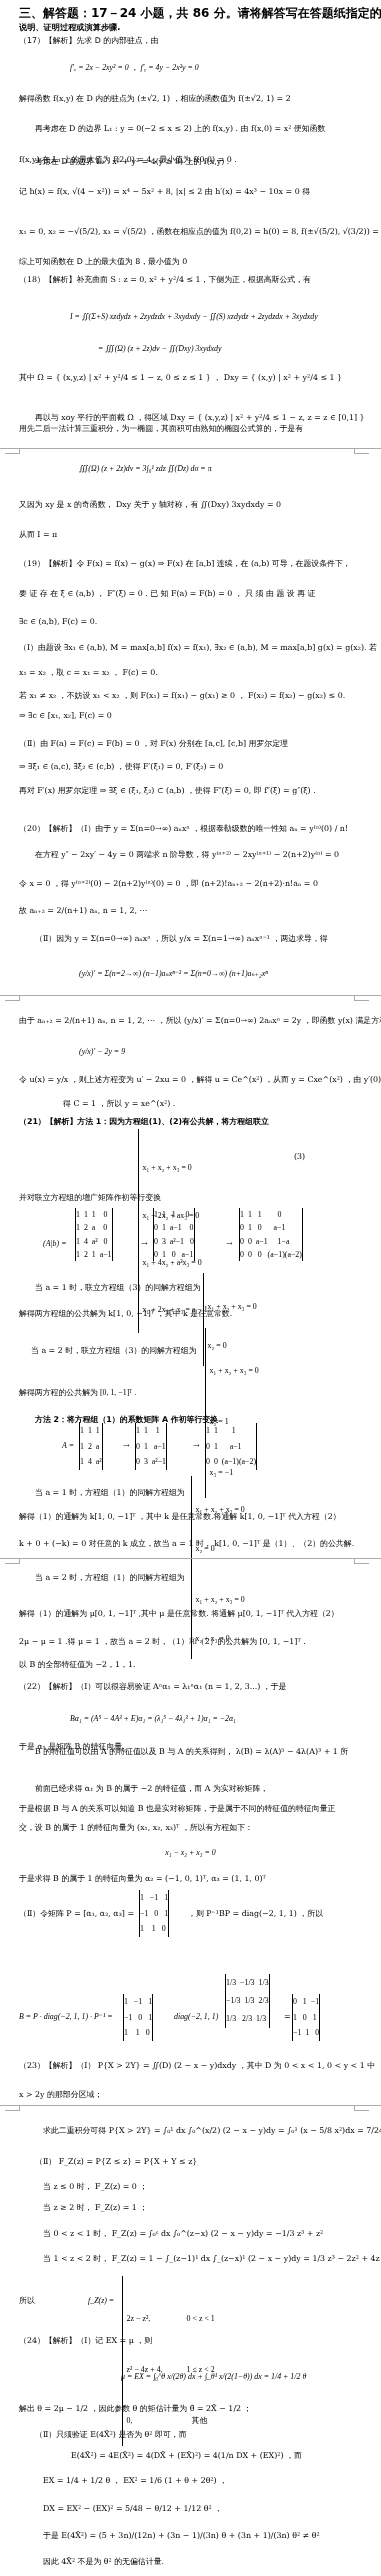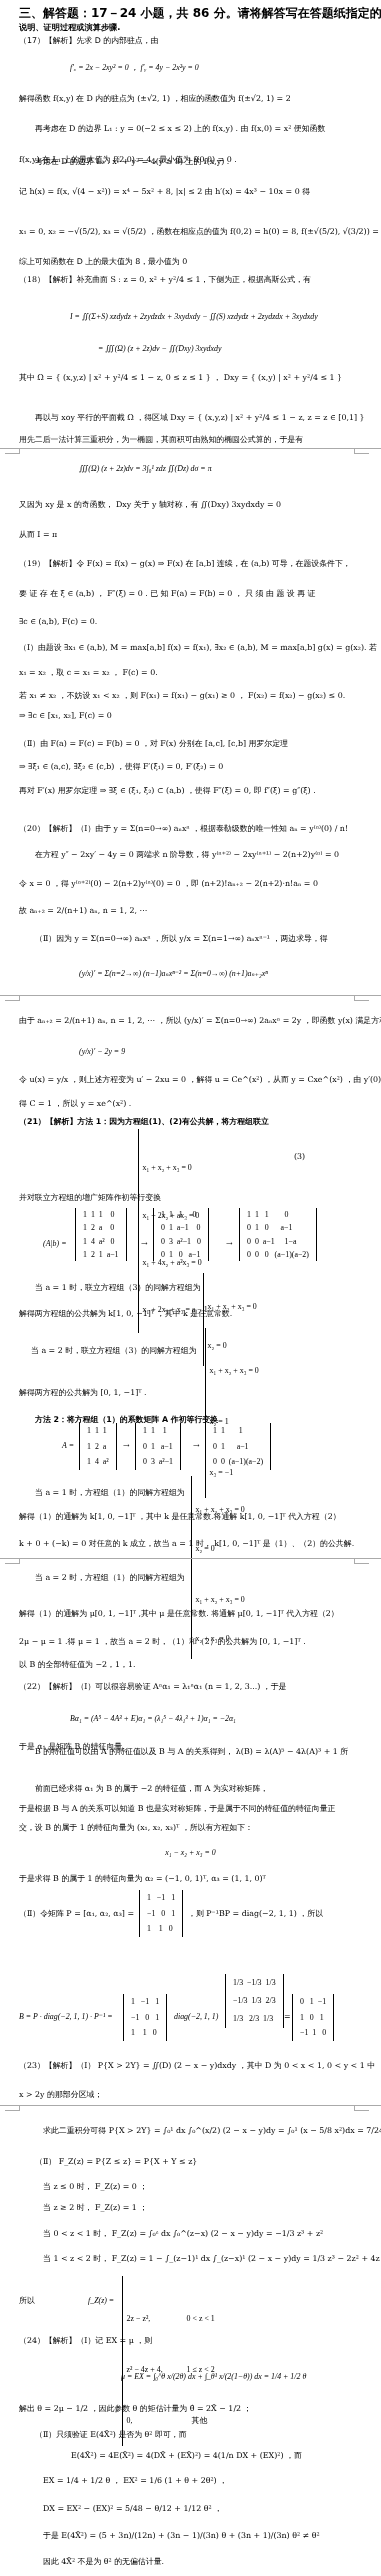--- a/index.html
+++ b/index.html
@@ -10,21 +10,21 @@
   .ind2{left:43px;}
   .ctr{left:0;width:381px;text-align:center;}
   .math{font-family:"Liberation Serif","DejaVu Serif",serif;font-style:italic;}
   .b{font-weight:bold;font-family:"DejaVu Sans","Liberation Sans",sans-serif;}
   .cjk{font-family:"DejaVu Sans","Liberation Sans",sans-serif;}
   .pb{position:absolute;left:0;width:381px;height:0;border-top:0.6px solid #aaa;}
   .pb:before,.pb:after{content:"";position:absolute;top:0;width:14.5px;height:3.6px;border-bottom:0.6px solid #aaa;}
   .pb:before{left:4.8px;border-right:0.6px solid #aaa;}
   .pb:after{right:12px;border-left:0.6px solid #aaa;}
   .mat{position:absolute;white-space:pre;font-family:"Liberation Serif",serif;font-size:7.9px;line-height:13.3px;}
-  .brk{border-left:0.6px solid #000;border-right:0.6px solid #000;padding:0 7px;}
+  .brk{border-left:0.6px solid #000;border-right:0.6px solid #000;padding:0 0;}
 </style>
 </head>
 <body>
 
 <div class="ln b" style="top:8.5px;font-size:12px;">三、解答题：17－24 小题，共 86 分。请将解答写在答题纸指定的位置上。解答应写出文字</div>
 <div class="ln b" style="top:23px;font-size:8.2px;">说明、证明过程或演算步骤.</div>
 
 <div class="ln cjk" style="top:36px;">（17）【解析】先求 D 的内部驻点，由</div>
 <div class="ln math" style="top:63px;left:70px;">f′ₓ = 2x − 2xy² = 0 ， f′ᵧ = 4y − 2x²y = 0</div>
 <div class="ln" style="top:94px;">解得函数 f(x,y) 在 D 内的驻点为 (±√2, 1) ，相应的函数值为 f(±√2, 1) = 2</div>
@@ -33,21 +33,21 @@
 <div class="ln ind" style="top:157px;">考虑在 D 的边界 L₂ : x² + y² = 4(y ≥ 8) 上的 f(x,y) .</div>
 <div class="ln" style="top:187px;">记      h(x) = f(x, √(4 − x²)) = x⁴ − 5x² + 8, |x| ≤ 2      由      h′(x) = 4x³ − 10x = 0      得</div>
 <div class="ln" style="top:227px;">x₁ = 0, x₂ = −√(5/2), x₃ = √(5/2) ，函数在相应点的值为 f(0,2) = h(0) = 8, f(±√(5/2), √(3/2)) = 7/4</div>
 <div class="ln cjk" style="top:257px;">综上可知函数在 D 上的最大值为 8，最小值为 0</div>
 
 <div class="ln" style="top:275px;">（18）【解析】补充曲面 S : z = 0, x² + y²/4 ≤ 1，下侧为正，根据高斯公式，有</div>
 <div class="ln math" style="top:312px;left:70px;">I = ∬(Σ+S) xzdydz + 2zydzdx + 3xydxdy − ∬(S) xzdydz + 2zydzdx + 3xydxdy</div>
 <div class="ln math" style="top:344px;left:70px;margin-left:28px;">= ∭(Ω) (z + 2z)dv − ∬(Dxy) 3xydxdy</div>
 <div class="ln" style="top:373px;">其中   Ω = { (x,y,z) | x² + y²/4 ≤ 1 − z, 0 ≤ z ≤ 1 } ，   Dxy = { (x,y) | x² + y²/4 ≤ 1 }</div>
 <div class="ln ind" style="top:413px;">再以与 xoy 平行的平面截 Ω ，得区域 Dxy = { (x,y,z) | x² + y²/4 ≤ 1 − z, z = z ∈ [0,1] }</div>
-<div class="ln cjk" style="top:435px;">用先二后一法计算三重积分，为一椭圆，其面积可由熟知的椭圆公式算的，于是有</div>
+<div class="ln cjk" style="top:424px;">用先二后一法计算三重积分，为一椭圆，其面积可由熟知的椭圆公式算的，于是有</div>
 <div class="pb" style="top:448px;"></div>
 <div class="ln math" style="top:464px;left:79px;">∭(Ω) (z + 2z)dv = 3∫₀¹ zdz ∬(Dz) dσ = π</div>
 <div class="ln" style="top:500px;">又因为 xy 是 x 的奇函数， Dxy 关于 y 轴对称，有 ∬(Dxy) 3xydxdy = 0</div>
 <div class="ln" style="top:530px;">从而 I = π</div>
 
 <div class="ln" style="top:559px;">（19）【解析】令 F(x) = f(x) − g(x) ⇒ F(x) 在 [a,b] 连续，在 (a,b) 可导，在题设条件下，</div>
 <div class="ln" style="top:589px;">要 证 存 在  ξ ∈ (a,b)  ，  F″(ξ) = 0 . 已 知  F(a) = F(b) = 0  ，  只 须 由 题 设 再 证</div>
 <div class="ln" style="top:617px;">∃c ∈ (a,b), F(c) = 0.</div>
 <div class="ln" style="top:643px;">（Ⅰ）由题设 ∃x₁ ∈ (a,b), M = max[a,b] f(x) = f(x₁), ∃x₂ ∈ (a,b), M = max[a,b] g(x) = g(x₂). 若</div>
 <div class="ln" style="top:661px;transform:translateY(7.2px);">x₁ = x₂ ，取 c = x₁ = x₂ ， F(c) = 0.</div>
@@ -60,21 +60,21 @@
 <div class="ln" style="top:824px;">（20）【解析】（Ⅰ）由于 y = Σ(n=0→∞) aₙxⁿ ，根据泰勒级数的唯一性知 aₙ = y⁽ⁿ⁾(0) / n!</div>
 <div class="ln ind" style="top:850px;">在方程 y″ − 2xy′ − 4y = 0 两端求 n 阶导数，得 y⁽ⁿ⁺²⁾ − 2xy⁽ⁿ⁺¹⁾ − 2(n+2)y⁽ⁿ⁾ = 0</div>
 <div class="ln" style="top:879px;">令 x = 0 ，得 y⁽ⁿ⁺²⁾(0) − 2(n+2)y⁽ⁿ⁾(0) = 0 ，即 (n+2)!aₙ₊₂ − 2(n+2)·n!aₙ = 0</div>
 <div class="ln" style="top:906px;">故  aₙ₊₂ = 2/(n+1) aₙ, n = 1, 2, ⋯</div>
 <div class="ln ind" style="top:934px;">（Ⅱ）因为 y = Σ(n=0→∞) aₙxⁿ ，所以 y/x = Σ(n=1→∞) aₙxⁿ⁻¹ ，两边求导，得</div>
 <div class="ln math" style="top:969px;left:79px;">(y/x)′ = Σ(n=2→∞) (n−1)aₙxⁿ⁻² = Σ(n=0→∞) (n+1)aₙ₊₂xⁿ</div>
 <div class="pb" style="top:995px;"></div>
 <div class="ln" style="top:1016px;">由于 aₙ₊₂ = 2/(n+1) aₙ, n = 1, 2, ⋯ ，所以 (y/x)′ = Σ(n=0→∞) 2aₙxⁿ = 2y ，即函数 y(x) 满足方程</div>
 <div class="ln math" style="top:1047px;left:79px;">(y/x)′ − 2y = 9</div>
 <div class="ln" style="top:1075px;">令 u(x) = y/x ，则上述方程变为 u′ − 2xu = 0 ，解得 u = Ce^(x²) ，从而 y = Cxe^(x²) ，由 y′(0) = 1</div>
-<div class="ln" style="top:1099px;">得 C = 1 ，所以 y = xe^(x²) .</div>
+<div class="ln" style="top:1099px;margin-left:44px;">得 C = 1 ，所以 y = xe^(x²) .</div>
 
 <div class="ln b" style="top:1117px;">（21）【解析】方法 1：因为方程组(1)、(2)有公共解，将方程组联立</div>
 <div class="mat" style="top:1129px;left:138px;border-left:0.6px solid #000;padding-left:3.6px;line-height:15.7px;">
   <div>x₁ + x₂ + x₃ = 0</div>
   <div>x₁ + 2x₂ + ax₃ = 0</div>
   <div>x₁ + 4x₂ + a²x₃ = 0</div>
   <div>x₁ + 2x₂ + x₃ = a − 1</div>
 </div>
 <div class="ln" style="top:1152px;left:294px;">(3)</div>
 <div class="ln cjk" style="top:1193px;">并对联立方程组的增广矩阵作初等行变换</div>
@@ -98,21 +98,21 @@
   <div>x₁ + x₂ + x₃ = 0</div>
   <div>x₂ = 0</div>
 </div>
 <div class="ln" style="top:1309px;">解得两方程组的公共解为 k[1, 0, −1]ᵀ ，其中 k 是任意常数.</div>
 <div class="ln" style="top:1346px;left:31px;">当 a = 2 时，联立方程组（3）的同解方程组为</div>
 <div class="mat" style="top:1328px;left:205px;border-left:0.6px solid #000;padding-left:3.6px;line-height:17px;">
   <div>x₁ + x₂ + x₃ = 0</div>
   <div>x₂ = 1</div>
   <div>x₃ = −1</div>
 </div>
-<div class="ln" style="top:1388px;">解得两方程的公共解为 [0, 1, −1]ᵀ .</div>
+<div class="ln" style="top:1388px;font-family:Liberation Serif, serif;">解得两方程的公共解为 [0, 1, −1]ᵀ .</div>
 <div class="ln ind b" style="top:1415px;">方法 2：将方程组（1）的系数矩阵 A 作初等行变换</div>
 <div class="ln math" style="top:1441px;left:62px;">A =</div>
 <div class="mat brk" style="top:1423px;left:79px;line-height:15.7px;">1  1  1
 1  2  a
 1  4  a²</div>
 <div class="ln" style="top:1441px;left:123px;">→</div>
 <div class="mat brk" style="top:1423px;left:135px;line-height:15.7px;">1  1    1
 0  1   a−1
 0  3  a²−1</div>
 <div class="ln" style="top:1441px;left:193px;">→</div>

